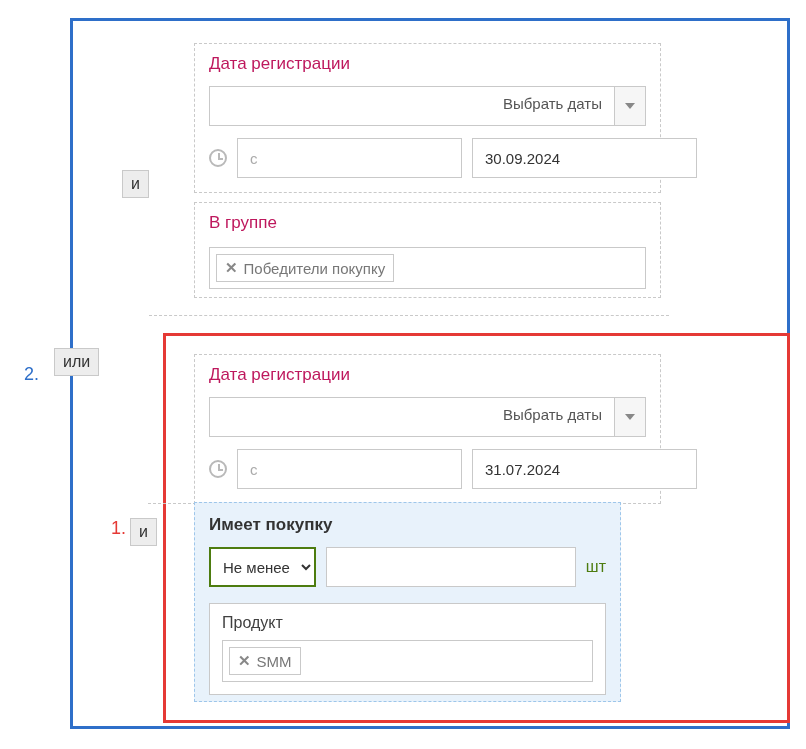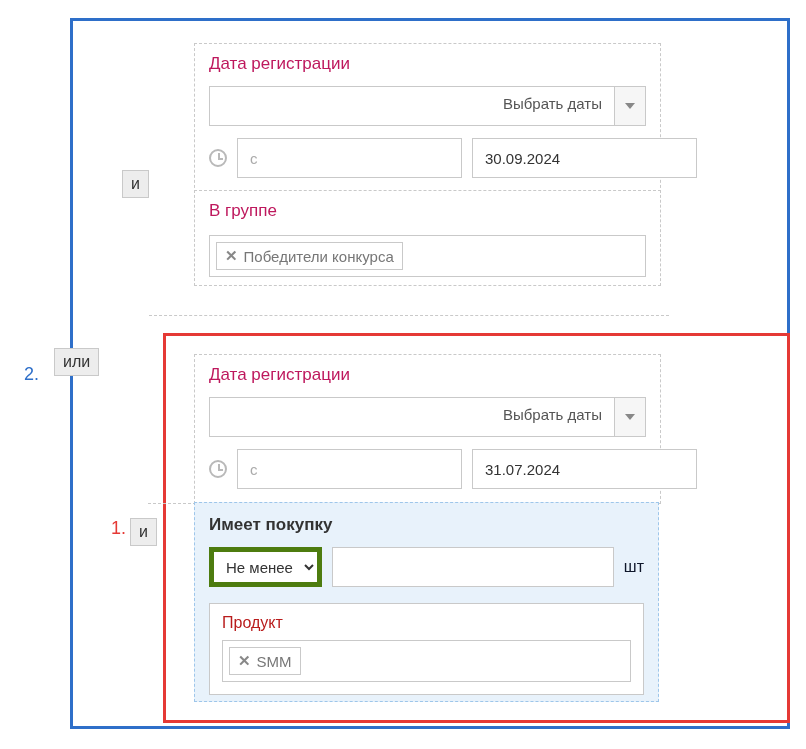--- a/index.html
+++ b/index.html
@@ -71,24 +71,24 @@
     border: 1px dashed #c9c9c9;
     background: #fff;
   }
   .panel .title {
     padding: 10px 14px 2px 14px;
     font-size: 17px;
     color: #be185d;
   }
   .panel .pad { padding: 10px 14px 14px 14px; }
   .panel-regdate1 { top: 33px; height: 150px;}
-  .panel-group    { top: 180px; height: 96px; width:467px }
+  .panel-group    { top: 192px; height: 96px; width:467px }
   .panel-regdate2 { top: 344px; height: 150px;}
   .panel-purchase {
-    top: 492px; height: 200px; width: 465px;
+    top: 492px; height: 200px; width: 427px;
     background: #e8f2fb;
     border: 1px dashed #9ec6ea;
   }
   
   .select-line {
     display: flex;
   }
   .select-body {
     flex: 1;
     height: 40px;
@@ -180,47 +180,47 @@
   }
   
   .purchase-row {
     display:flex;
     align-items:center;
     gap:10px;
     margin-top:8px;
   }
   .native-select {
     height: 40px;
-    border:5px solid #4d7c0f;
+    border:2px solid #4d7c0f;
     background:#fff;
     font-size:15px;
     padding: 6px 8px;
     color:#333;
   }
   .qty-input {
     flex:1;
     height:40px;
     border:1px solid #c9c9c9;
     background:#fff;
     padding:8px 12px;
     font-size:15px;
   }
   .unit {
     font-size:16px;
-    color:#0f172a;
+    color:#4d7c0f;
   }
   .inner-box {
     margin-top: 16px;
     border:1px solid #c9c9c9;
     background:#fff;
     padding: 10px 12px 12px 12px;
   }
   .inner-box .subtitle {
     font-size:16px;
-    color:#b91c1c;
+    color:#404040;
   }
   .purchase-title { font-weight:bold; font-size:17px; padding:12px 14px 0 14px; color:#333;}
 </style>
 </head>
 <body>
 
 <div class="canvas">
 
   <div class="outer-blue"></div>
   <div class="inner-red"></div>
@@ -250,21 +250,21 @@
       </div>
     </div>
   </div>
 
   <div class="panel panel-group">
     <div class="title">В группе</div>
     <div class="pad" style="padding-top:4px;">
       <div class="tag-row">
         <span class="chip">
           <span class="chip-x">✕</span>
-          <span>Победители конкурса</span>
+          <span>Победители покупку</span>
         </span>
       </div>
     </div>
   </div>
 
   <div class="panel panel-regdate2">
     <div class="title">Дата регистрации</div>
     <div class="pad">
       <div class="select-line">
         <div class="select-body">Выбрать даты</div>

